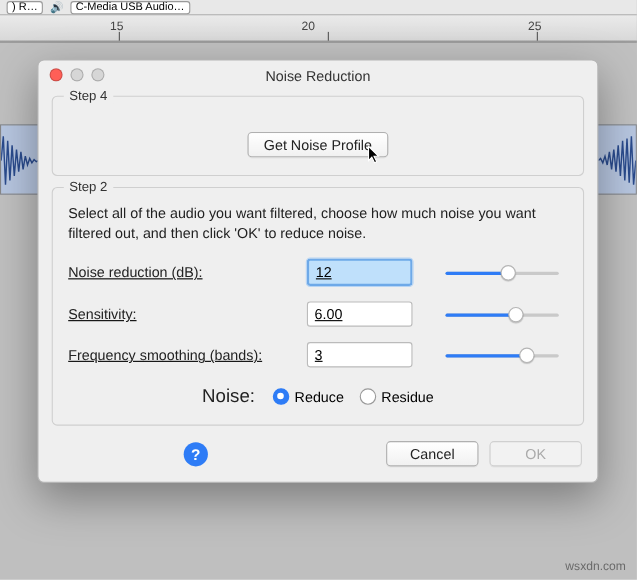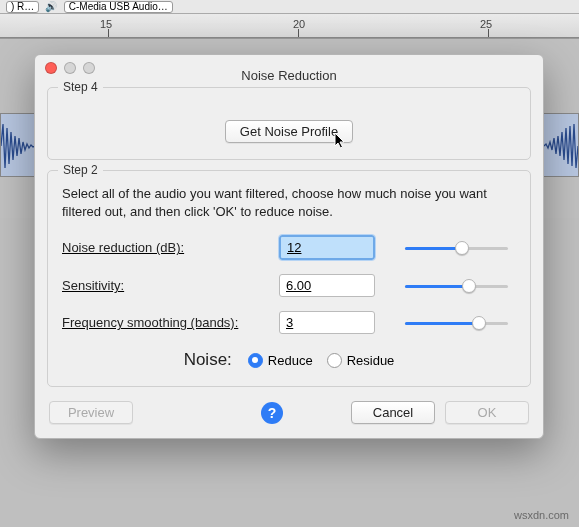--- a/index.html
+++ b/index.html
@@ -66,21 +66,21 @@
       width: 510px;
       background: #efefef;
       border: 1px solid #b5b5b5;
       border-radius: 6px;
       box-shadow: 0 14px 40px rgba(0,0,0,0.35);
       padding-bottom: 14px;
     }
     .titlebar {
       height: 28px;
       display: flex;
-      align-items: flex-end;
+      align-items: center;
       position: relative;
       justify-content: center;
     }
     .traffic-lights {
       position: absolute;
       left: 10px; top: 7px;
       display: flex; gap: 7px;
     }
     .tl { width: 12px; height: 12px; border-radius: 50%; border: 0.5px solid rgba(0,0,0,0.2); }
     .tl-red { background: #ff5f57; }
@@ -248,21 +248,21 @@
 <body>
 
 <div class="toolbar-top">
   <div class="mini-dropdown">)  R…</div>
   <span class="speaker-icon">🔊</span>
   <div class="mini-dropdown">C-Media USB Audio…</div>
 </div>
 
 <div class="ruler">
   <span class="ruler-tick" style="left:100px">15</span>
-  <span class="ruler-tick" style="left:293px">20</span>
+  <span class="ruler-tick" style="left:274px">20</span>
   <span class="ruler-tick" style="left:480px">25</span>
   <div class="ruler-major" style="left:108px"></div>
   <div class="ruler-major" style="left:298px"></div>
   <div class="ruler-major" style="left:488px"></div>
 </div>
 
 <div class="track-area">
   <div class="waveform-row">
     <svg class="wave-svg-left" viewBox="0 0 34 64" preserveAspectRatio="none">
       <path d="M0,32 L2,10 L4,54 L6,14 L8,50 L10,18 L12,46 L14,22 L16,42 L18,24 L20,40 L22,28 L24,36 L26,30 L28,34 L30,31 L32,33 L34,32" stroke="#2a4b8d" stroke-width="1.3" fill="none"></path>
@@ -342,21 +342,20 @@
         <span>Reduce</span>
       </label>
       <label class="radio-opt">
         <span class="radio-circle"></span>
         <span>Residue</span>
       </label>
     </div>
   </div>
 
   <div class="bottom-row">
-    <button class="btn btn-wide btn-disabled">Preview</button>
     <div class="help-circle">?</div>
     <div class="bottom-spacer"></div>
     <button class="btn btn-wide">Cancel</button>
     <button class="btn btn-wide btn-disabled">OK</button>
   </div>
 </div>
 
 <div class="watermark">wsxdn.com</div>
 
 </body></html>

